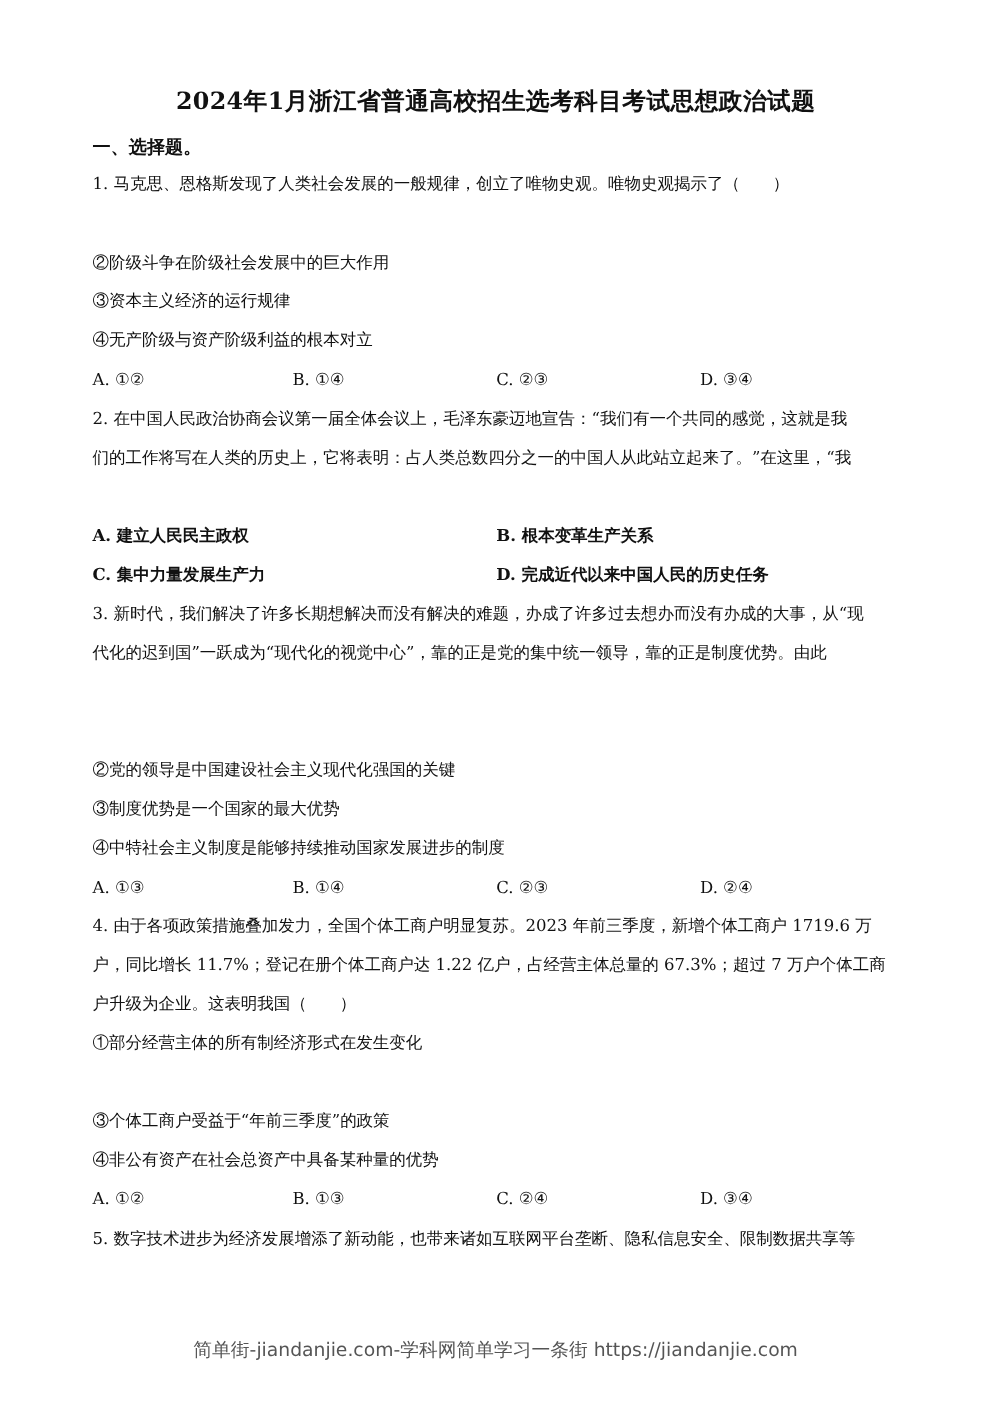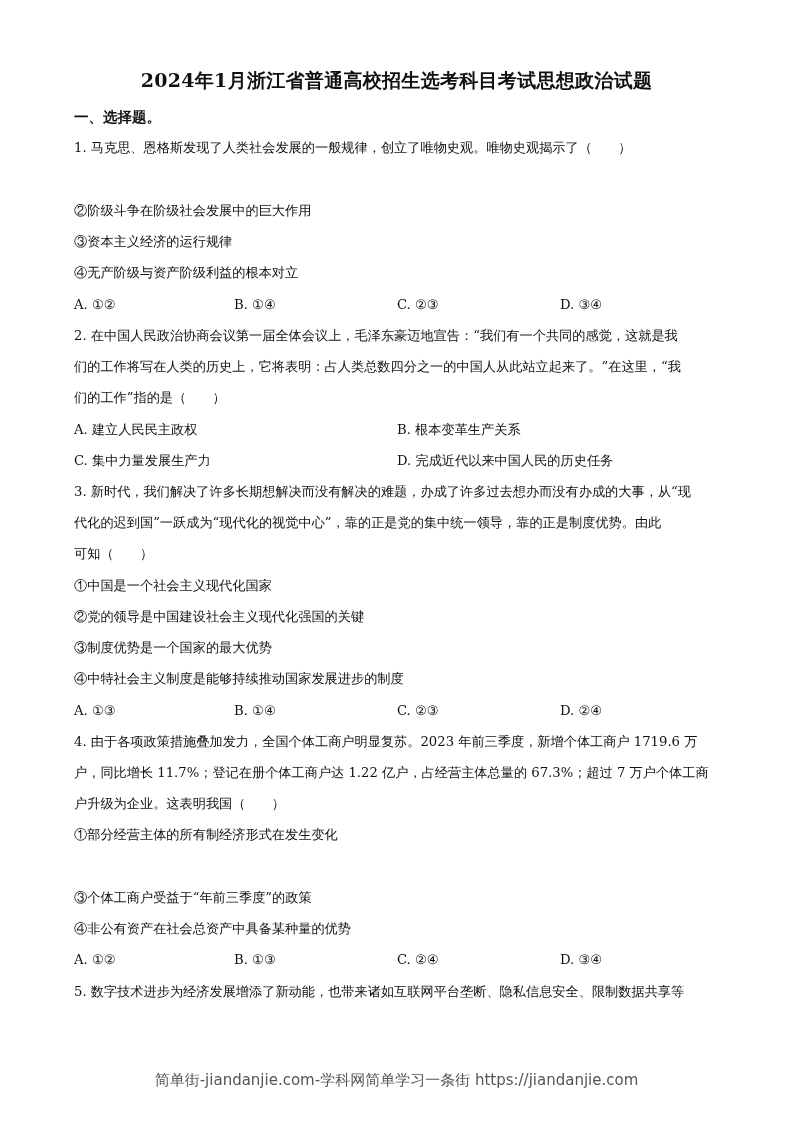--- a/index.html
+++ b/index.html
@@ -6,21 +6,21 @@
   body { width: 793px; height: 1122px; position: relative; overflow: hidden;
          font-family: "DejaVu Serif", "Liberation Serif", serif; color: #111; }
   .page { position: absolute; left: 0; top: 0; width: 741px; height: 1122px; }
   .title { position: absolute; top: 68px; left: 0; width: 793px; text-align: center;
            font-size: 19px; font-weight: bold; letter-spacing: 0.3px; }
   .section { position: absolute; left: 74px; top: 108px; font-size: 14.5px; font-weight: bold; }
   .line { position: absolute; left: 74px; width: 650px; font-size: 13.2px; white-space: nowrap;
           line-height: 18px; }
   .opts4 { position: absolute; left: 74px; width: 650px; font-size: 13.2px; line-height: 18px; }
   .opts4 span { position: absolute; white-space: nowrap; }
-  .opts2 span { position: absolute; white-space: nowrap; }
+  .opts2 span { position: absolute; white-space: nowrap; font-weight: bold; }
   .footer { position: absolute; top: 1071px; left: 0; width: 793px; text-align: center;
             font-family: "DejaVu Sans", "Liberation Sans", sans-serif; font-size: 15px; color: #555; }
 </style>
 </head>
 <body>
 
 <div class="page">
   <div class="title">2024年1月浙江省普通高校招生选考科目考试思想政治试题</div>
   <div class="section">一、选择题。</div>
 
@@ -30,34 +30,31 @@
   <div class="line" style="top:264px">④无产阶级与资产阶级利益的根本对立</div>
   <div class="opts4" style="top:296px">
     <span style="left:0">A. ①②</span>
     <span style="left:160px">B. ①④</span>
     <span style="left:323px">C. ②③</span>
     <span style="left:486px">D. ③④</span>
   </div>
 
   <div class="line" style="top:327px">2. 在中国人民政治协商会议第一届全体会议上，毛泽东豪迈地宣告：“我们有一个共同的感觉，这就是我</div>
   <div class="line" style="top:358px">们的工作将写在人类的历史上，它将表明：占人类总数四分之一的中国人从此站立起来了。”在这里，“我</div>
-  <div class="line" style="top:389px">们的工作”指的是（　　）</div>
   <div class="opts4 opts2" style="top:421px">
     <span style="left:0">A.  建立人民民主政权</span>
     <span style="left:323px">B.  根本变革生产关系</span>
   </div>
   <div class="opts4 opts2" style="top:452px">
     <span style="left:0">C.  集中力量发展生产力</span>
     <span style="left:323px">D.  完成近代以来中国人民的历史任务</span>
   </div>
 
   <div class="line" style="top:483px">3. 新时代，我们解决了许多长期想解决而没有解决的难题，办成了许多过去想办而没有办成的大事，从“现</div>
   <div class="line" style="top:514px">代化的迟到国”一跃成为“现代化的视觉中心”，靠的正是党的集中统一领导，靠的正是制度优势。由此</div>
-  <div class="line" style="top:545px">可知（　　）</div>
-  <div class="line" style="top:577px">①中国是一个社会主义现代化国家</div>
   <div class="line" style="top:608px">②党的领导是中国建设社会主义现代化强国的关键</div>
   <div class="line" style="top:670px">④中特社会主义制度是能够持续推动国家发展进步的制度</div>
   <div class="line" style="top:639px">③制度优势是一个国家的最大优势</div>
   <div class="opts4" style="top:702px">
     <span style="left:0">A. ①③</span>
     <span style="left:160px">B. ①④</span>
     <span style="left:323px">C. ②③</span>
     <span style="left:486px">D. ②④</span>
   </div>
 

